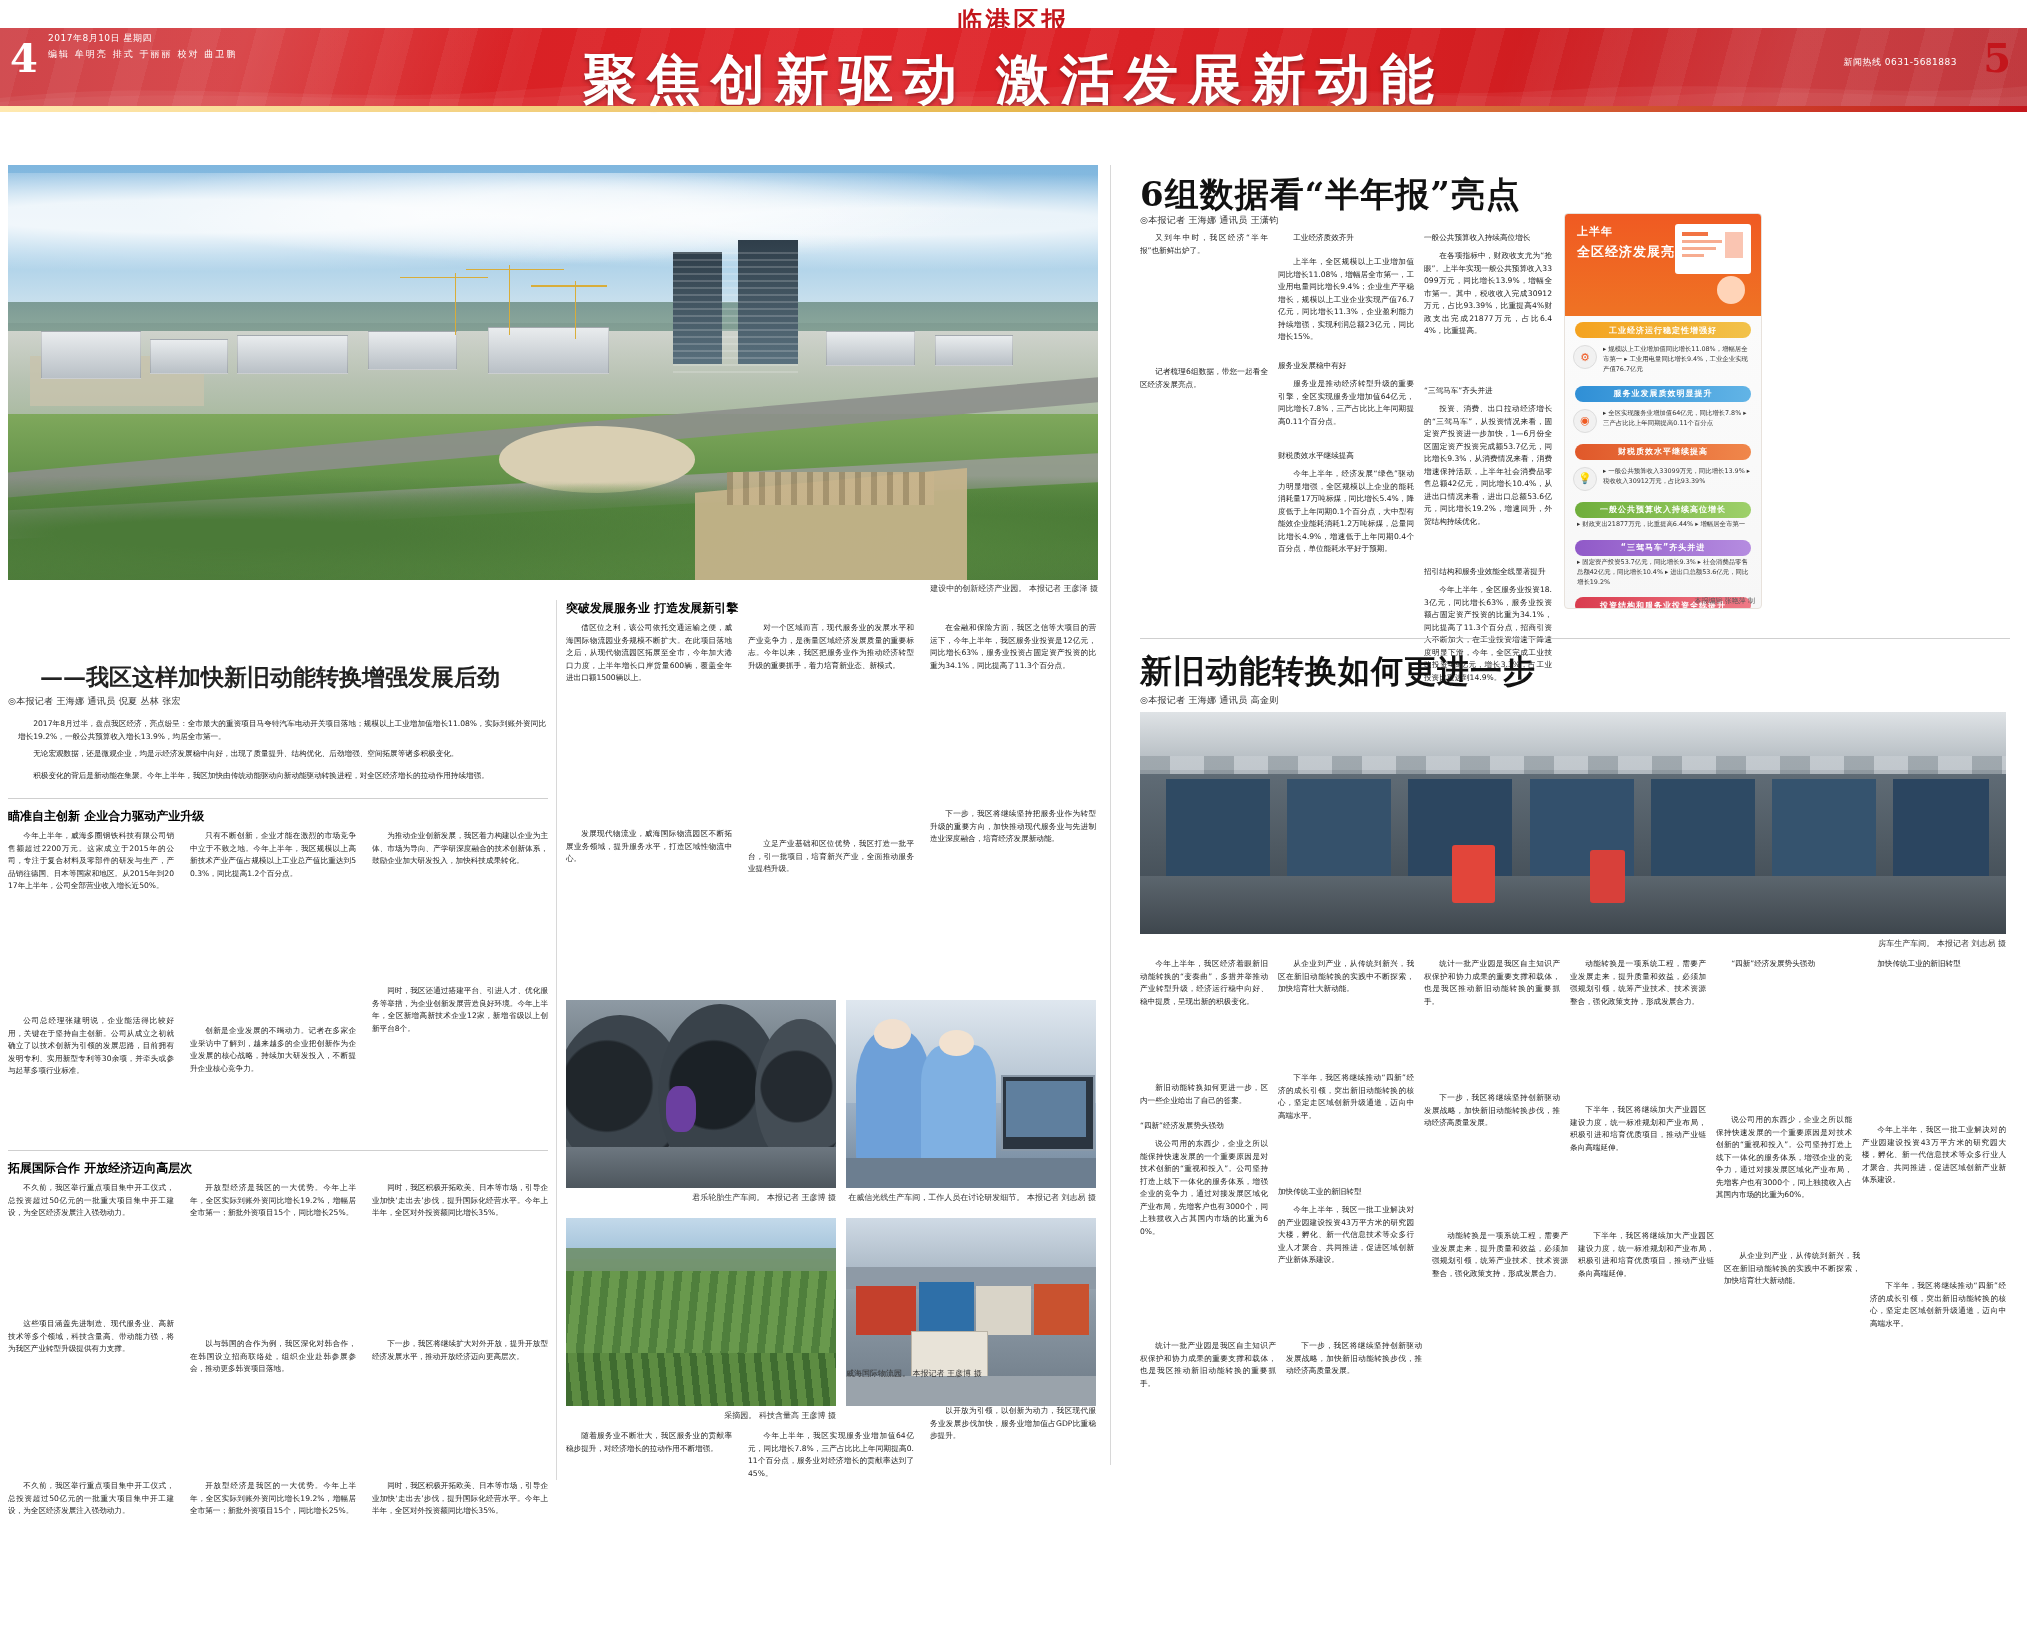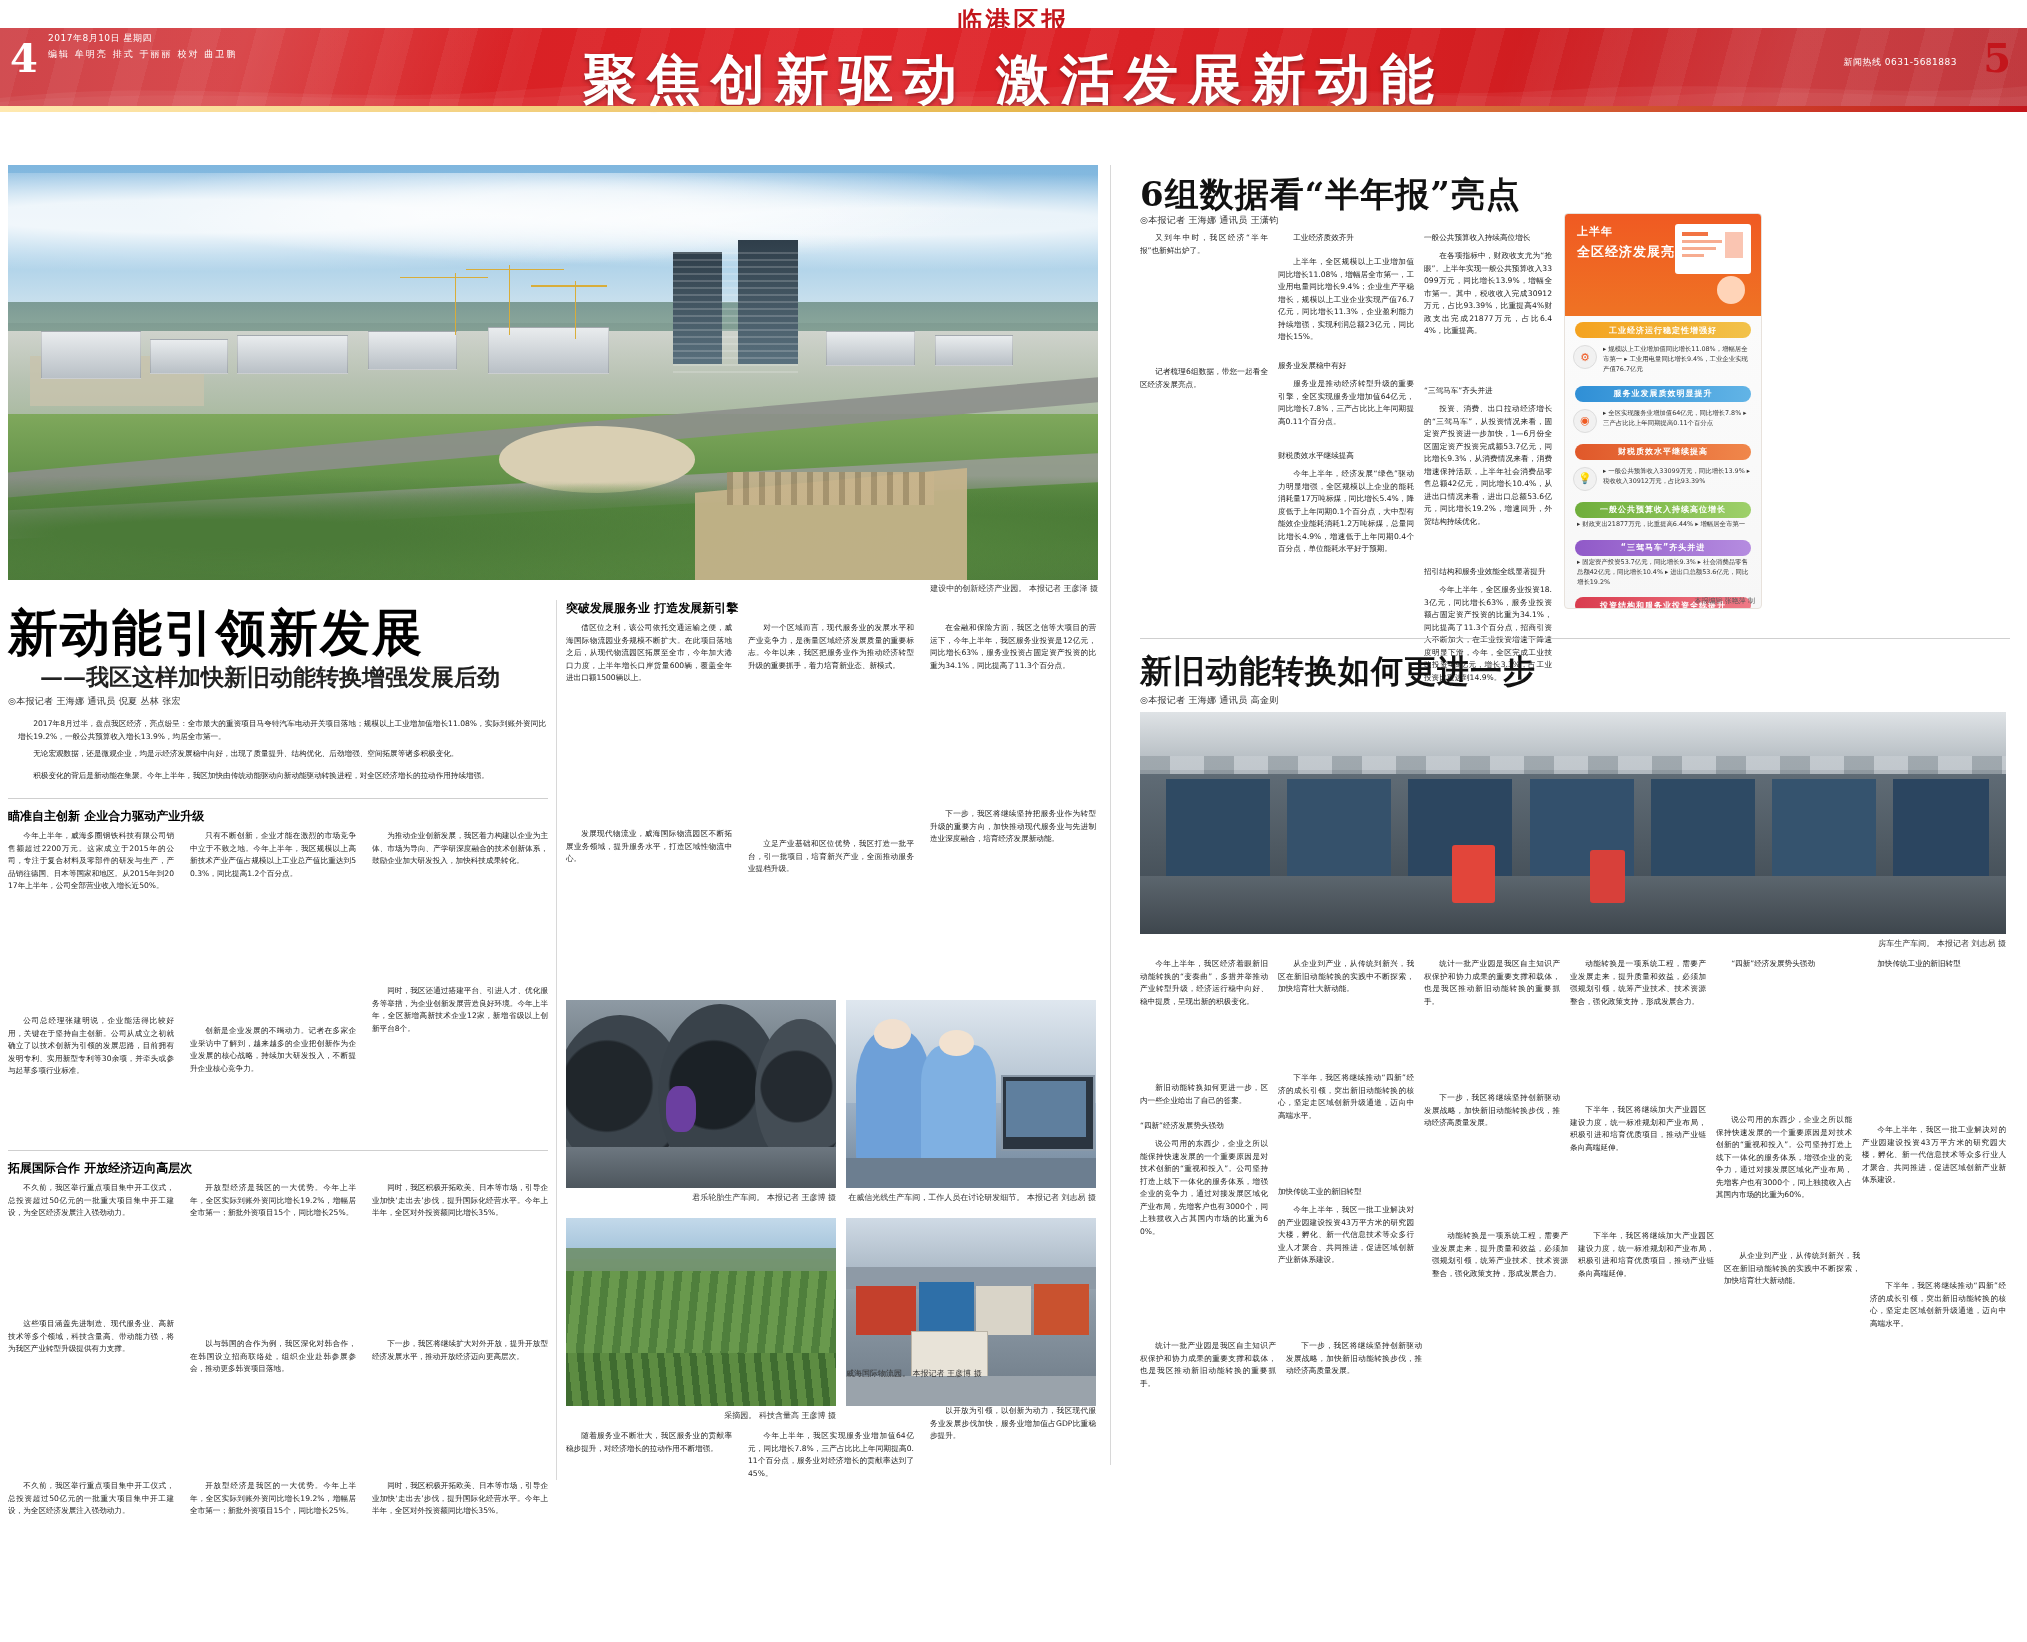--- a/index.html
+++ b/index.html
@@ -148,21 +148,20 @@
        background:radial-gradient(ellipse at 20% 60%,#4b7a38 0 14%,rgba(0,0,0,0) 60%),
                   radial-gradient(ellipse at 62% 70%,#56873f 0 12%,rgba(0,0,0,0) 55%),
                   radial-gradient(ellipse at 88% 55%,#4a7a36 0 13%,rgba(0,0,0,0) 58%);"></div>
     <div class="ph-deco" style="left:63%;top:70%;width:25%;height:30%;background:#c8b48c;opacity:.92;
        clip-path:polygon(0% 30%,100% 10%,100% 100%,0% 100%);"></div>
     <div class="ph-deco" style="left:66%;top:74%;width:19%;height:8%;
        background:repeating-linear-gradient(90deg,#a08e6a 0 6px,#c8b48c 6px 16px);opacity:.85;"></div>
   </div>
   <div class="caption" style="position:absolute;left:830px;top:583px;width:268px;text-align:right;">建设中的创新经济产业园。 本报记者 王彦泽 摄</div>
 
-  <div class="hl-main" style="position:absolute;left:8px;top:600px;width:540px;font-size:50px;letter-spacing:2px;">新动能引领新发展</div>
   <div style="position:absolute;left:40px;top:662px;width:520px;font-family:'DejaVu Serif',serif;font-size:23px;color:#222;font-weight:bold;">——我区这样加快新旧动能转换增强发展后劲</div>
   <div class="byline" style="position:absolute;left:8px;top:695px;width:520px;">◎本报记者 王海娜 通讯员 倪夏 丛林 张宏</div>
 
   <div class="body-col" style="position:absolute;left:18px;top:718px;width:528px;text-indent:2em;">2017年8月过半，盘点我区经济，亮点纷呈：全市最大的重资项目马夸特汽车电动开关项目落地；规模以上工业增加值增长11.08%，实际到账外资同比增长19.2%，一般公共预算收入增长13.9%，均居全市第一。</div>
   <div class="body-col" style="position:absolute;left:18px;top:748px;width:528px;text-indent:2em;">无论宏观数据，还是微观企业，均是示经济发展稳中向好，出现了质量提升、结构优化、后劲增强、空间拓展等诸多积极变化。</div>
   <div class="body-col" style="position:absolute;left:18px;top:770px;width:528px;text-indent:2em;">积极变化的背后是新动能在集聚。今年上半年，我区加快由传统动能驱动向新动能驱动转换进程，对全区经济增长的拉动作用持续增强。</div>
 
   <div class="rule" style="left:8px;top:798px;width:540px;height:1px;"></div>
 
   <div class="sub-hd" style="position:absolute;left:8px;top:808px;width:540px;">瞄准自主创新  企业合力驱动产业升级</div>

